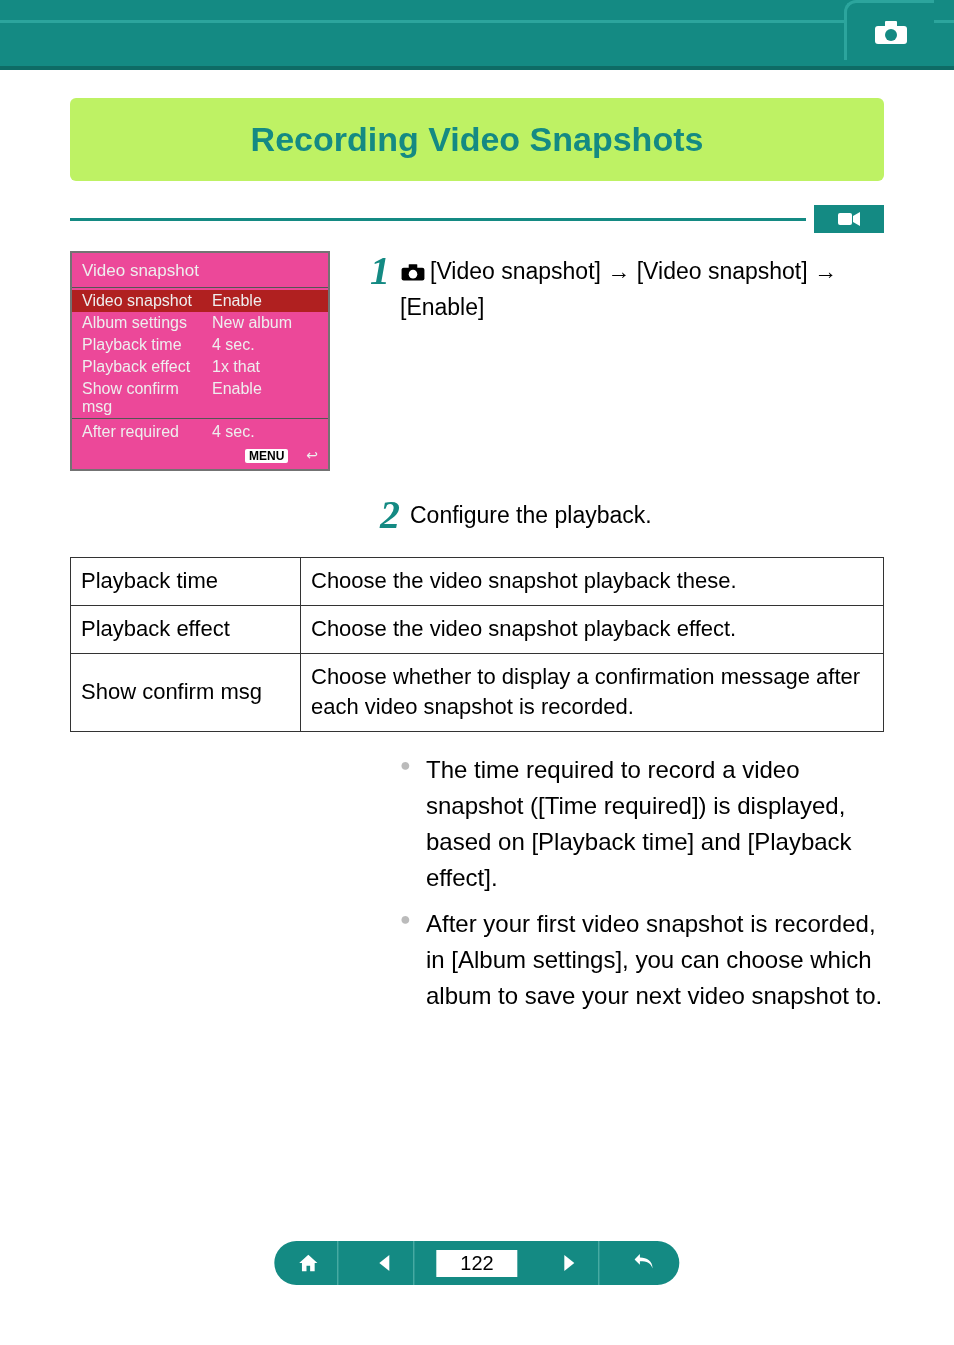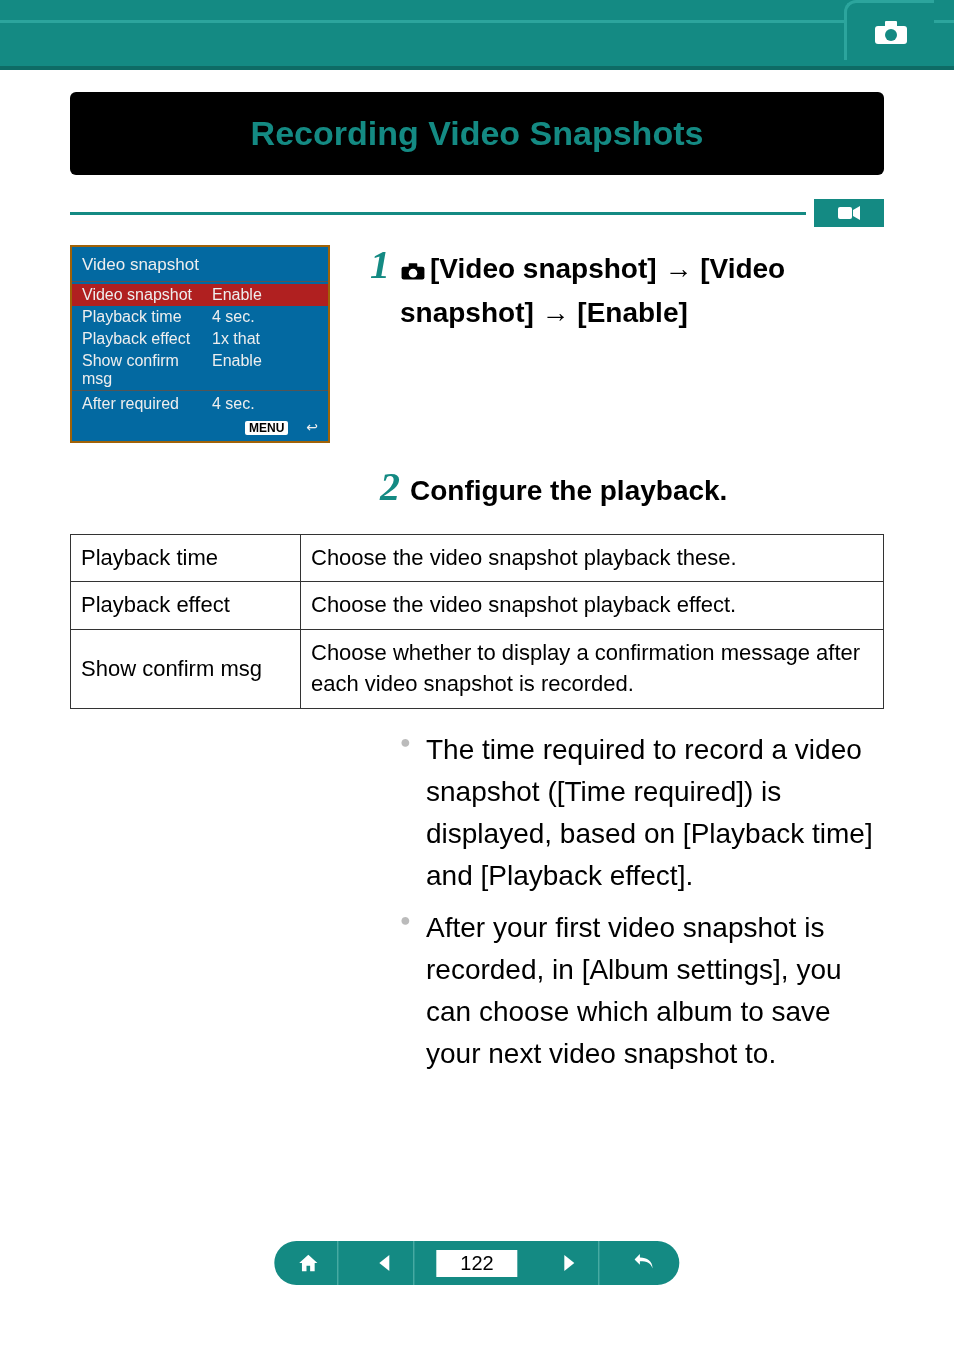--- a/index.html
+++ b/index.html
@@ -30,25 +30,25 @@
     border: 3px solid #2ca59d;
     border-right: none;
     border-bottom: none;
     display:flex; align-items:center; justify-content:center;
   }
   .tab svg { width: 36px; height: 28px; }
   .content {
     padding: 20px 70px 0 70px;
   }
   .title-box {
-    background: #000000;
+    background: #bef264;
     border-radius: 6px;
     padding: 22px 10px;
     text-align: center;
-    margin-top: 2px;
+    margin-top: 8px;
   }
   .title-box h1 {
     color: #148a83;
     font-size: 34px;
     font-weight: bold;
   }
   .intro {
     margin-top: 30px;
     font-size: 23px;
     line-height: 1.5;
@@ -62,22 +62,22 @@
   .mode-badge {
     width: 70px; height:28px; background:#148a83; margin-left:8px;
     display:flex; align-items:center; justify-content:center;
   }
   .mode-badge svg { width:24px; height:18px;}
   .step-row {
     display:flex; gap: 40px; margin-top: 18px;
   }
   .camera-lcd {
     width: 260px;
-    background: #0369a1;
-    border: 2px solid #a16207;
+    background: #ec4899;
+    border: 2px solid #737373;
     padding: 8px 0 6px 0;
     font-family: "Segoe UI", Arial, sans-serif;
     color: #eee;
     font-size: 16px;
   }
   .lcd-title { padding: 0 10px 6px 10px; font-size:17px;}
   .lcd-sep { height:1px; background:#555; margin: 0 0 2px 0;}
   .lcd-row { display:flex; padding: 2px 10px; }
   .lcd-row .l { width: 130px; }
   .lcd-row.sel { background: #b02020; }
@@ -87,22 +87,22 @@
   .step-head { display:flex; align-items:flex-start; gap:10px; }
   .step-num {
     font-family: Georgia, "Times New Roman", serif;
     font-size: 40px;
     font-weight: bold;
     font-style: italic;
     color: #148a83;
     line-height: 1;
   }
   .step-body {
-    font-size: 28px;
-    font-weight: bold;
+    font-size: 23px;
+    font-weight: normal;
     line-height: 1.45;
     padding-top:4px;
   }
   .cam-inline {
     display:inline-block; vertical-align:-3px; margin-right:4px;
   }
   .step2 { margin-top: 24px; margin-left: 310px; display:flex; gap:10px; align-items:flex-start;}
   .settings-table {
     width: 100%;
     border-collapse: collapse;
@@ -112,21 +112,21 @@
   .settings-table td {
     border: 1px solid #333;
     padding: 8px 10px;
     vertical-align: middle;
     line-height:1.4;
   }
   .settings-table td:first-child { width: 230px; }
   .bullets {
     margin-top: 20px;
     margin-left: 330px;
-    font-size: 28px;
+    font-size: 24px;
     line-height:1.5;
   }
   .bullets li {
     list-style:none;
     position:relative;
     padding-left: 26px;
     margin-bottom: 10px;
   }
   .bullets li::before {
     content:"●";
@@ -192,20 +192,24 @@
     </div>
   </div>
 
   <div class="step-row">
     <div class="camera-lcd">
       <div class="lcd-title">Video snapshot</div>
       <div class="lcd-sep"></div>
       <div class="lcd-row sel">
         <span class="l">Video snapshot</span>
         <span>Enable</span>
+      </div>
+      <div class="lcd-row">
+        <span class="l">Album settings</span>
+        <span>New album</span>
       </div>
       <div class="lcd-row">
         <span class="l">Playback time</span>
         <span>4 sec.</span>
       </div>
       <div class="lcd-row">
         <span class="l">Playback effect</span>
         <span>1x that</span>
       </div>
       <div class="lcd-row">

